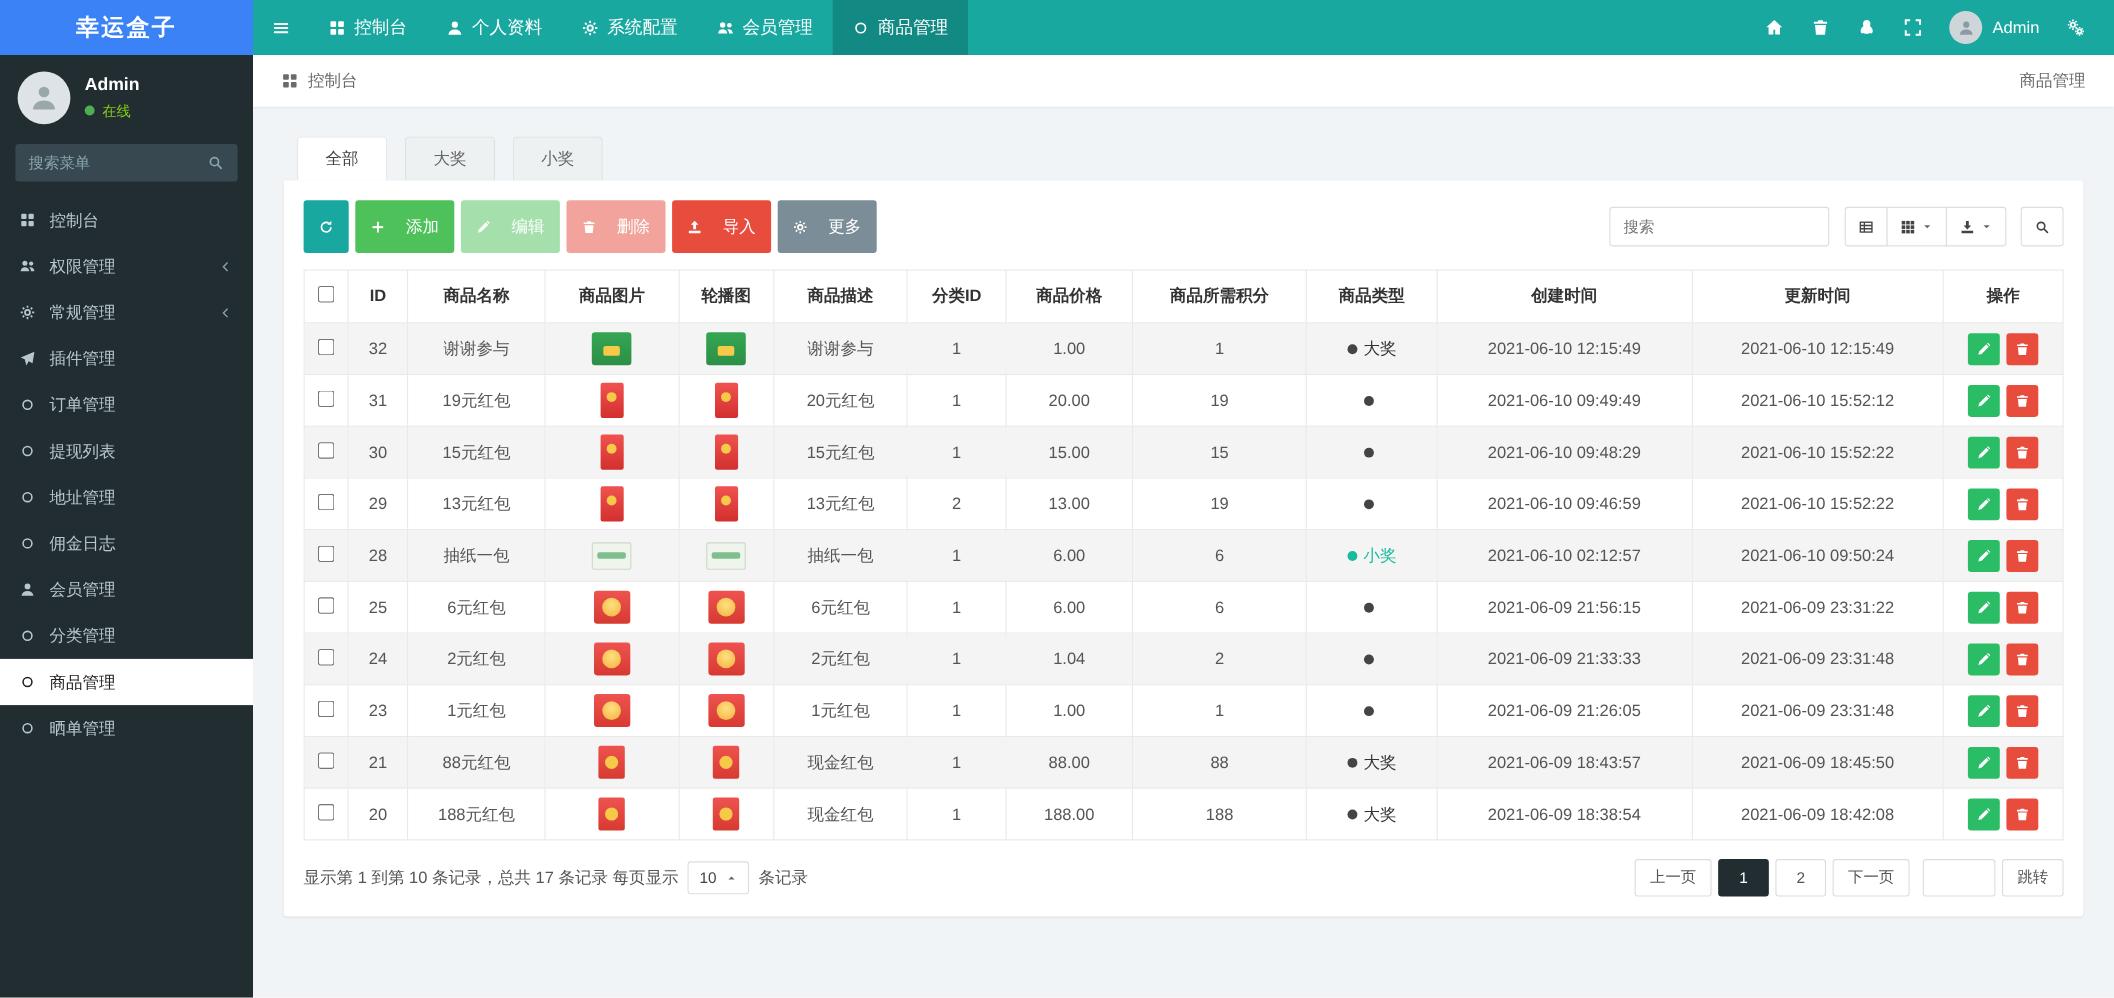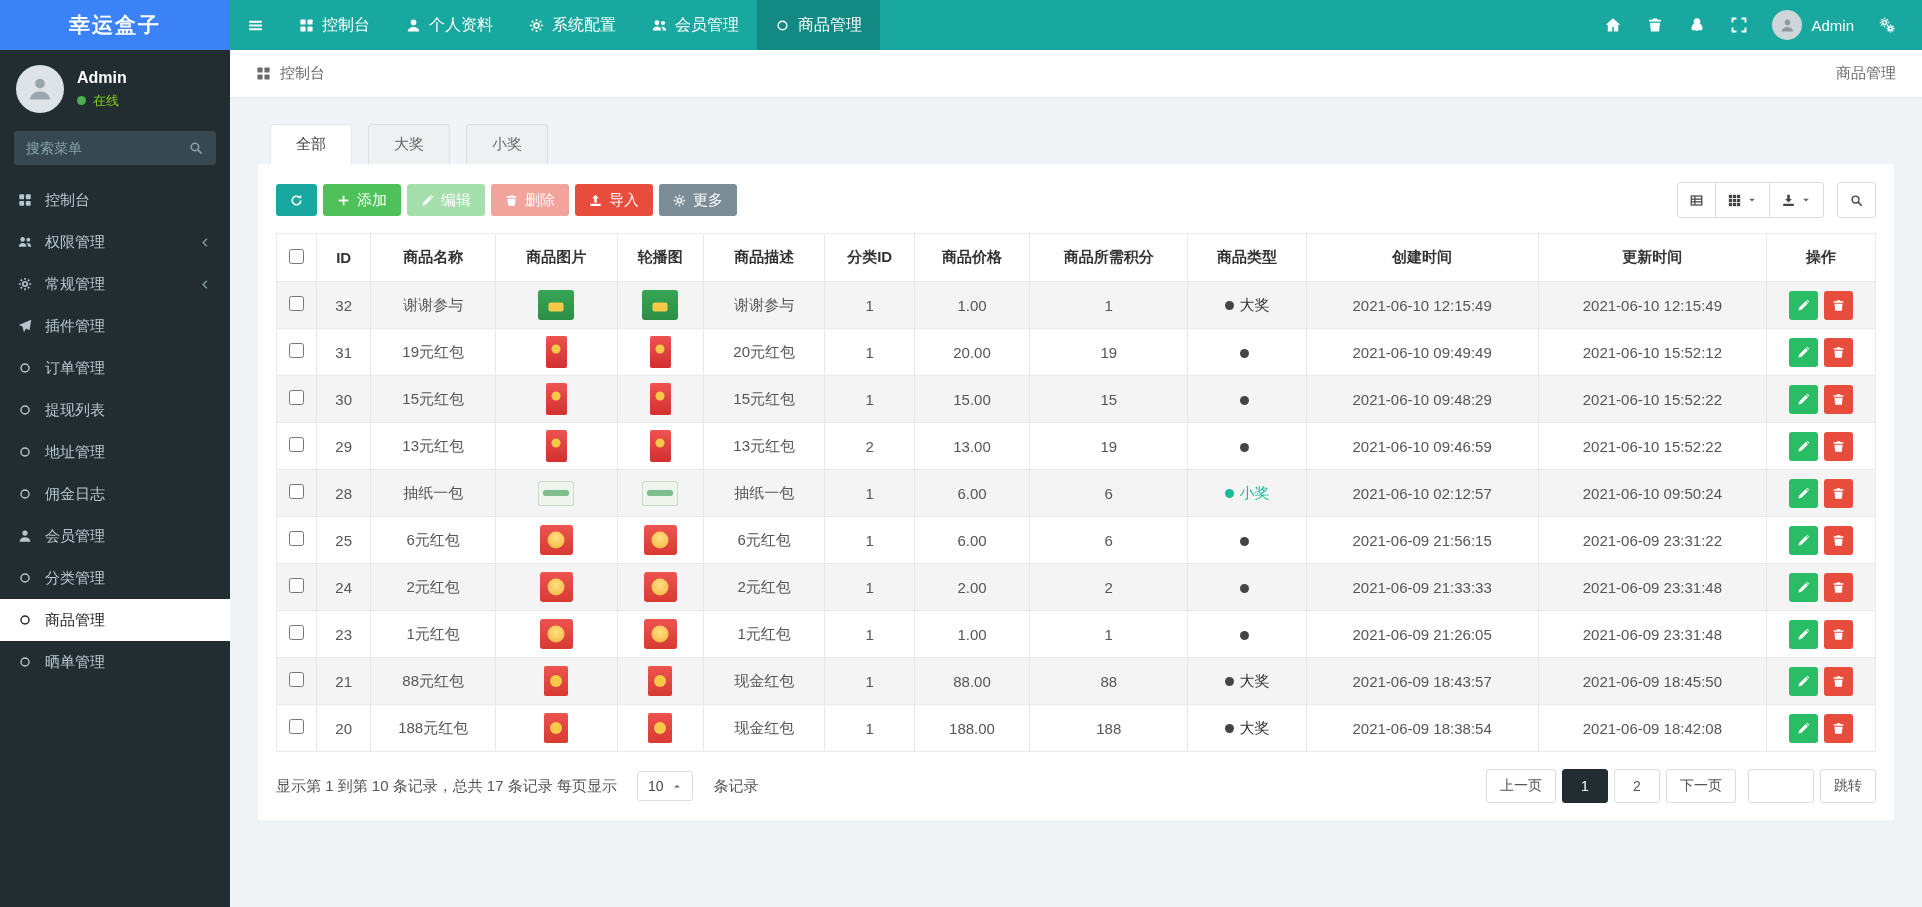--- a/index.html
+++ b/index.html
@@ -60,22 +60,22 @@
   .tabs { display: flex; gap: 4px; }
   .tab { padding: 10px 25px; font-size: 15px; color: #666; background: #eef1f2;
     border: 1px solid #dcdfe0; border-bottom: none; border-radius: 4px 4px 0 0; cursor: pointer; margin-left: 12px; }
   .tab.active { background: #fff; color: #444; border-color: #e6e6e6; }
 
   .panel { background: #fff; padding: 18px; border-radius: 0 3px 3px 3px;
     box-shadow: 0 1px 2px rgba(0,0,0,0.05); }
 
   .toolbar { display: flex; align-items: center; margin-bottom: 15px; }
   .toolbar-left { display: flex; gap: 6px; }
-  .btn { display: inline-flex; align-items: center; gap: 7px; border: none; color: #fff;
-    font-size: 15px; padding: 0 14px; height: 32px; border-radius: 3px; cursor: pointer; font-family: inherit; }
+  .btn { display: inline-flex; align-items: center; gap: 19px; border: none; color: #fff;
+    font-size: 15px; padding: 0 14px; height: 48px; border-radius: 3px; cursor: pointer; font-family: inherit; }
   .btn .icon { font-size: 13px; }
   .btn-refresh { background: #18a8a0; width: 41px; justify-content: center; padding: 0; }
   .btn-add { background: #4ec15a; }
   .btn-edit-tb { background: #4ec15a; opacity: 0.5; }
   .btn-del-tb { background: #e74c3c; opacity: 0.5; }
   .btn-import { background: #e74c3c; }
   .btn-more { background: #7b8d97; }
   .toolbar-right { margin-left: auto; display: flex; align-items: center; }
   .search-box { width: 200px; height: 36px; border: 1px solid #ddd; border-radius: 3px;
     padding: 0 12px; font-size: 14px; color: #555; outline: none; font-family: inherit; background: #fff; }
@@ -120,21 +120,21 @@
     width: 12px; height: 12px; border-radius: 50%; background: #f7c948; }
 
   .op { width: 29px; height: 29px; border-radius: 3px; display: inline-flex; align-items: center;
     justify-content: center; color: #fff; cursor: pointer; margin: 0 3px; font-size: 12px; }
   .op.edit { background: #2bbd65; }
   .op.del { background: #e74c3c; }
   .op svg { width: 13px; height: 13px; }
 
   
   .table-footer { display: flex; align-items: center; margin-top: 17px; color: #555; font-size: 15px; }
-  .page-info { display: flex; align-items: center; gap: 20px; }
+  .page-info { display: flex; align-items: center; gap: 8px; }
   .page-size-btn { display: inline-flex; align-items: center; gap: 9px; border: 1px solid #ddd;
     background: #fff; padding: 6px 10px; border-radius: 3px; font-size: 14px; color: #444;
     cursor: pointer; font-family: inherit; }
   .pagination { margin-left: auto; display: flex; align-items: center; }
   .page-btn { min-width: 46px; height: 34px; padding: 0 13px; display: inline-flex; align-items: center;
     justify-content: center; background: #fff; border: 1px solid #ddd; color: #555; font-size: 14px;
     cursor: pointer; margin-left: 6px; border-radius: 3px; font-family: inherit; }
   .page-btn.active { background: #222d32; border-color: #222d32; color: #fff; }
   .jump-input { width: 66px; height: 34px; border: 1px solid #ddd; border-radius: 3px; margin-left: 12px;
     padding: 0 8px; font-size: 14px; outline: none; font-family: inherit; }
@@ -471,20 +471,21 @@
             <span class="icon">
                 <svg viewBox="0 0 16 16" width="1em" height="1em" fill="none" stroke="currentColor" aria-hidden="true">
                   <circle cx="8" cy="8" r="2.6" stroke-width="1.8"></circle>
                   <path stroke-width="1.8" d="M8 1v2.2M8 12.8V15M1 8h2.2M12.8 8H15M3.05 3.05l1.56 1.56M11.4 11.4l1.56 1.56M12.95 3.05L11.4 4.6M3.05 12.95l1.56-1.56"></path>
                 </svg>
               </span>
             <span>更多</span>
           </button>
         </div>
         <div class="toolbar-right">
+          <input type="text" class="search-box" placeholder="搜索" style="">
           <span class="btn-group">
             <button class="btn-light">
               <span class="icon">
                   <svg viewBox="0 0 16 16" width="1em" height="1em" fill="none" stroke="currentColor" aria-hidden="true">
                     <rect x="1.5" y="2.5" width="13" height="11" stroke-width="1.5"></rect>
                     <path stroke-width="1.5" d="M1.5 6.2h13M1.5 9.8h13M6 2.5v11"></path>
                   </svg>
                 </span>
             </button>
             <button class="btn-light">
@@ -723,21 +724,21 @@
                 </a></td>
             </tr>
             <tr>
               <td><input type="checkbox" style=""></td>
               <td>24</td>
               <td>2元红包</td>
               <td><span class="thumb red-gold"></span></td>
               <td><span class="thumb red-gold"></span></td>
               <td>2元红包</td>
               <td>1</td>
-              <td>2.00</td>
+              <td>1.04</td>
               <td>2</td>
               <td><span class="type dark">
                   <i class="dot"></i>
                   <span></span>
                 </span></td>
               <td>2021-06-09 21:33:33</td>
               <td>2021-06-09 23:31:48</td>
               <td><a class="op edit">
                   <svg viewBox="0 0 16 16" width="1em" height="1em" fill="currentColor" aria-hidden="true">
                     <path d="M1.8 14.2l1-3.7 8-8 2.7 2.7-8 8zM11.6 1.7l1-.9 2.6 2.6-1 1z"></path>

